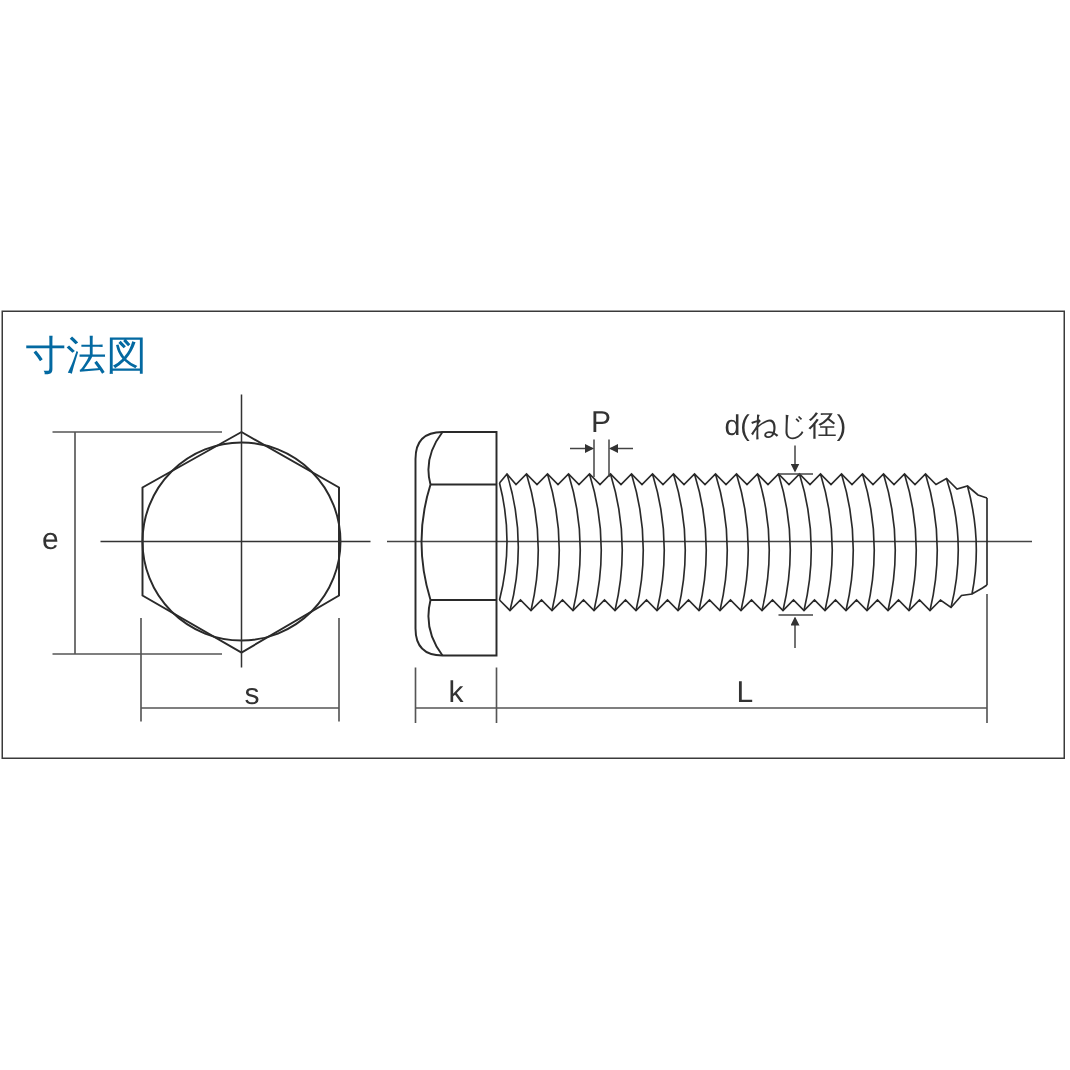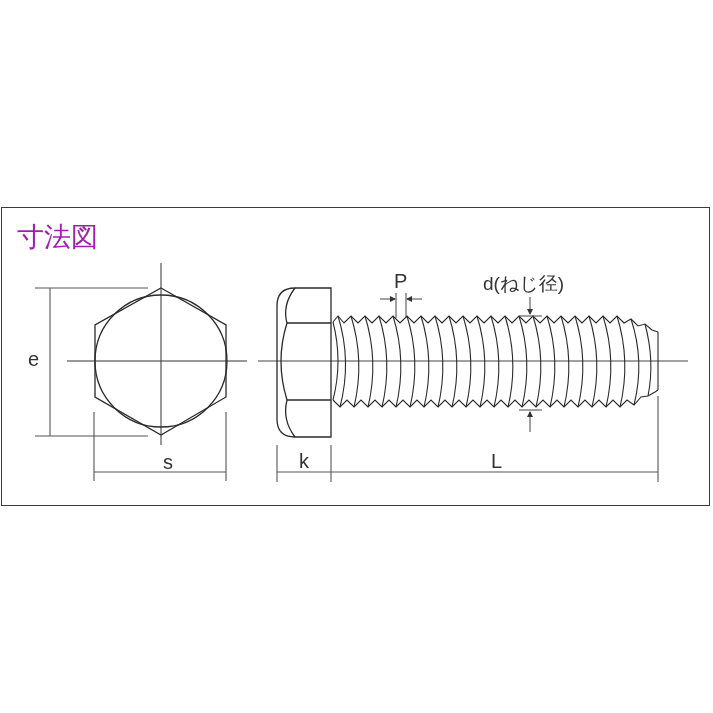--- a/index.html
+++ b/index.html
@@ -1,18 +1,18 @@
 <!DOCTYPE html>
 <html><head>
 <meta charset="utf-8">
 <style>
   html, body { margin: 0; padding: 0; background: #ffffff; }
   body { width: 713px; height: 713px; position: relative; overflow: hidden; font-family: "DejaVu Sans", sans-serif; }
   .frame { position: absolute; left: 1px; top: 207px; width: 709px; height: 299px; border: 1.5px solid #3a3a3a; box-sizing: border-box; background: #fff; }
-  .title { position: absolute; left: 17px; top: 219px; font-size: 27px; color: #a21caf; letter-spacing: 0px; font-family: "DejaVu Sans", sans-serif; }
+  .title { position: absolute; left: 17px; top: 219px; font-size: 27px; color: #0369a1; letter-spacing: 0px; font-family: "DejaVu Sans", sans-serif; }
   svg.drawing { position: absolute; left: 0; top: 0; width: 713px; height: 713px; }
   .lbl { font-family: "Liberation Sans", sans-serif; fill: #333; }
 </style>
 </head>
 <body>
 
 <div class="frame"></div>
 <div class="title">寸法図</div>
 
 <svg class="drawing" viewBox="0 0 713 713">

